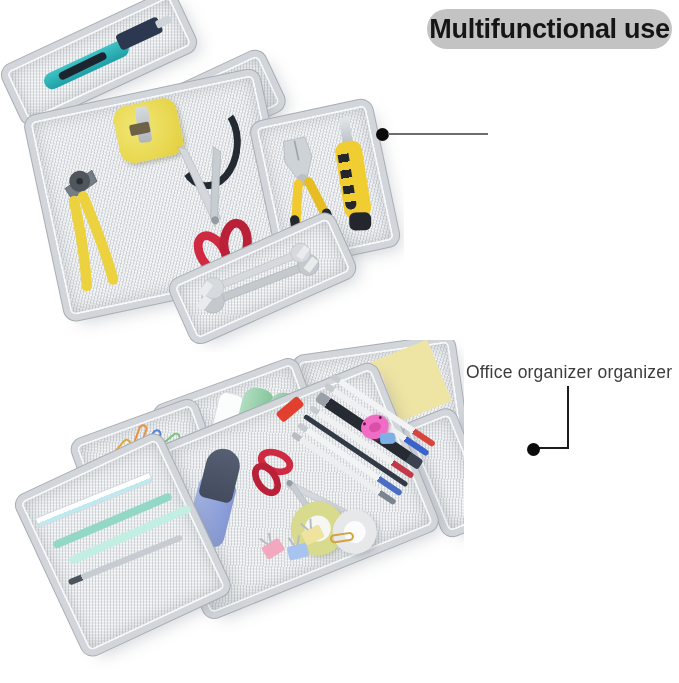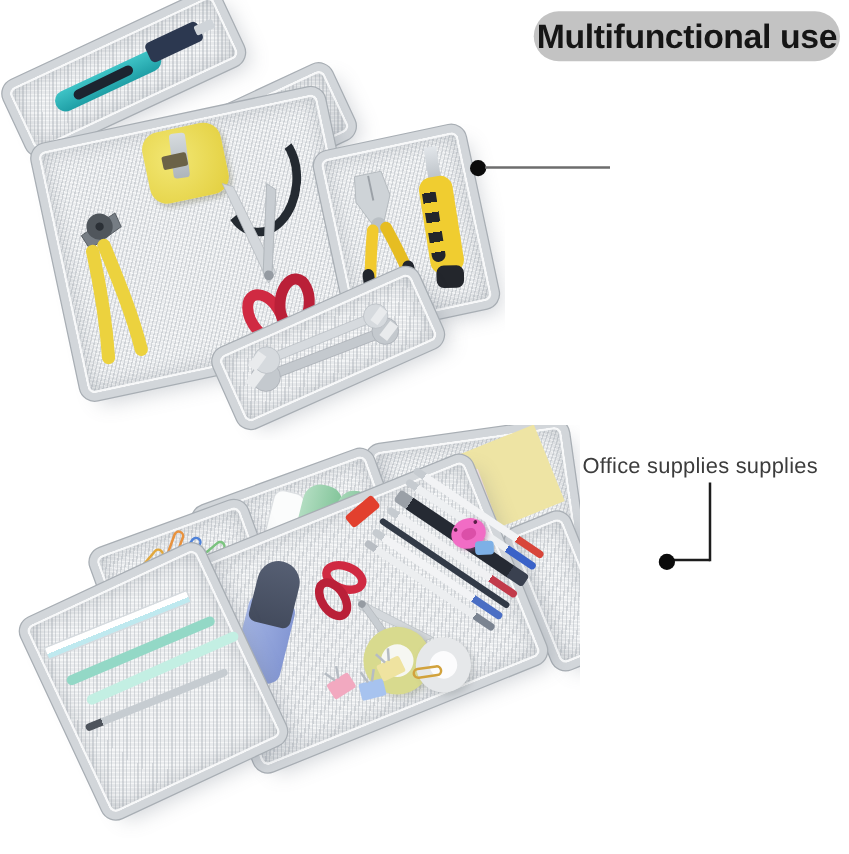--- a/index.html
+++ b/index.html
@@ -230,18 +230,18 @@
     </div>
   </section>
 
   <div id="badge" style="background:#c3c3c3;color:#151515;align-items:center;">
     <span>Multifunctional use</span>
   </div>
 
   <div class="callout-dot" style="left:376px;top:128px;"></div>
   <div class="callout-line" style="left:388px;top:133px;width:100px;height:2px;"></div>
 
-  <span class="callout-label" style="left:466px;top:362px;">Office supplies supplies</span>
+  <span class="callout-label" style="left:466px;top:362px;">Office organizer organizer</span>
   <div class="callout-line dark" style="left:567px;top:386px;width:2px;height:63px;"></div>
   <div class="callout-line dark" style="left:538px;top:447px;width:30px;height:2px;"></div>
   <div class="callout-dot" style="left:527px;top:443px;"></div>
 
 </div>
 
 </body></html>

